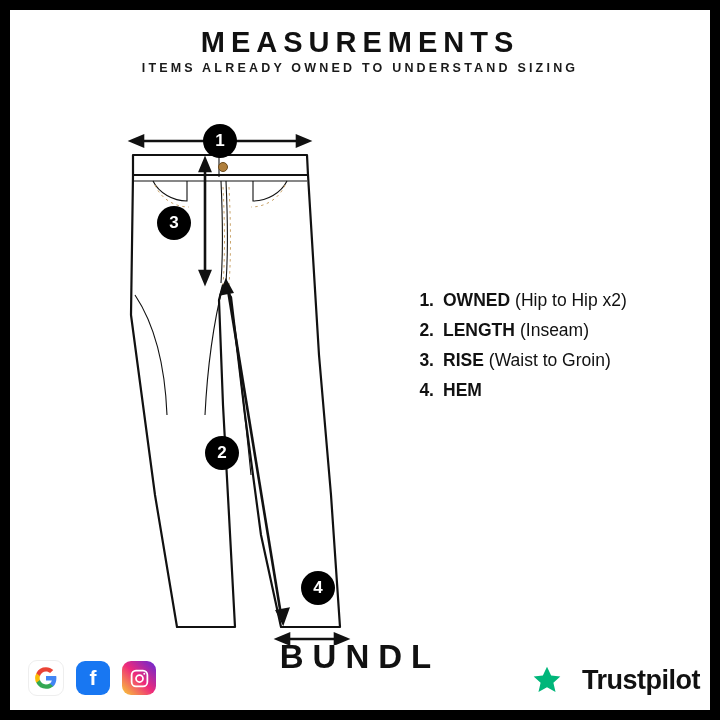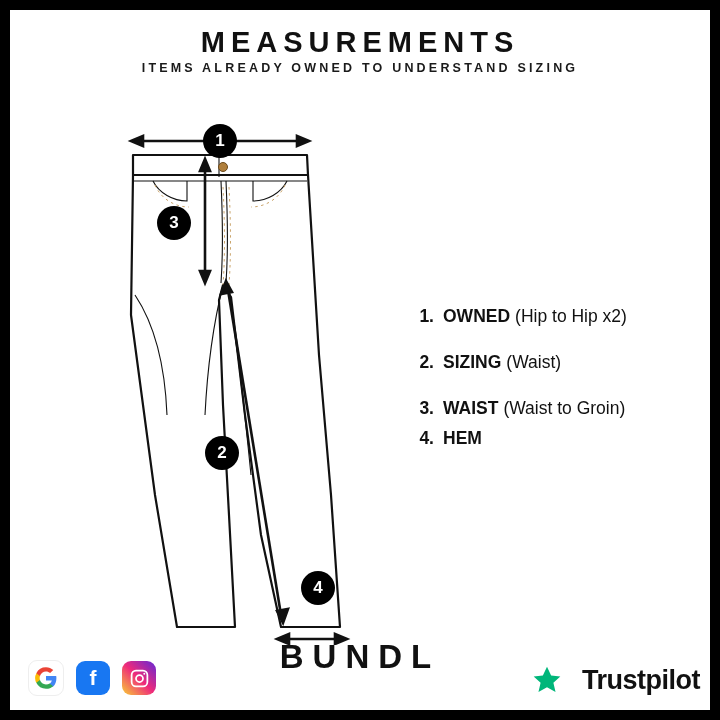--- a/index.html
+++ b/index.html
@@ -69,21 +69,20 @@
     text-align: right;
     margin-right: 9px;
     font-weight: bold;
   }
   .legend-label {
     font-weight: bold;
   }
   .legend-paren {
     font-weight: normal;
     margin-left: 5px;
-    margin-top: 16px;
   }
   
   .diagram {
     position: absolute;
     left: 85px;
     top: 105px;
     width: 320px;
     height: 530px;
   }
   .badge {
@@ -238,26 +237,26 @@
     </div>
 
     <div class="legend">
       <div class="legend-row">
         <span class="legend-num">1.</span>
         <span class="legend-label">OWNED</span>
         <span class="legend-paren">(Hip to Hip x2)</span>
       </div>
       <div class="legend-row">
         <span class="legend-num">2.</span>
-        <span class="legend-label">SIZING</span>
-        <span class="legend-paren">(Waist)</span>
+        <span class="legend-label">LENGTH</span>
+        <span class="legend-paren">(Inseam)</span>
       </div>
       <div class="legend-row">
         <span class="legend-num">3.</span>
-        <span class="legend-label">WAIST</span>
+        <span class="legend-label">RISE</span>
         <span class="legend-paren">(Waist to Groin)</span>
       </div>
       <div class="legend-row">
         <span class="legend-num">4.</span>
         <span class="legend-label">HEM</span>
       </div>
     </div>
 
     <div class="brand">
       <div class="brand-name">BUNDL</div>

